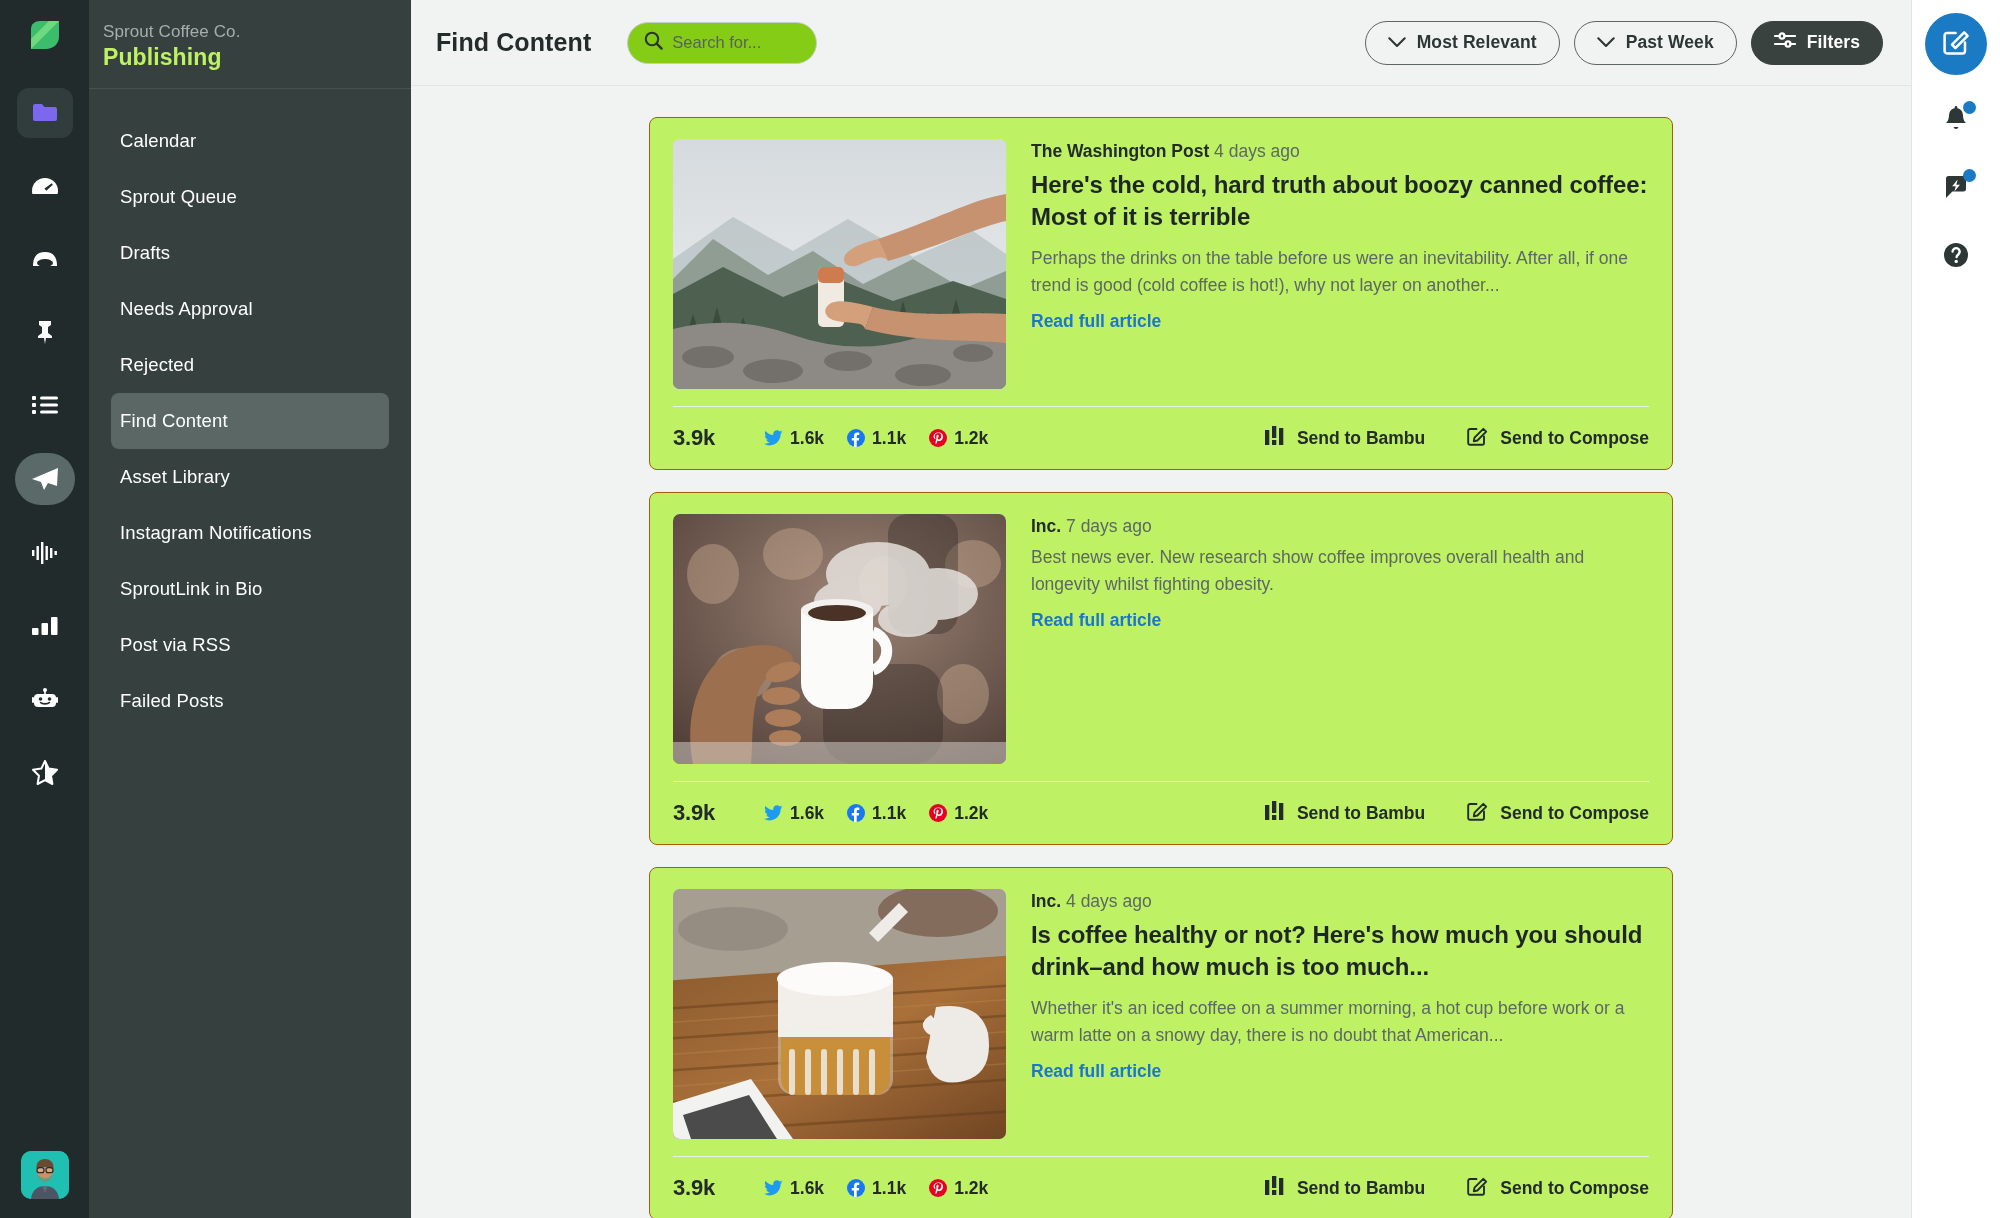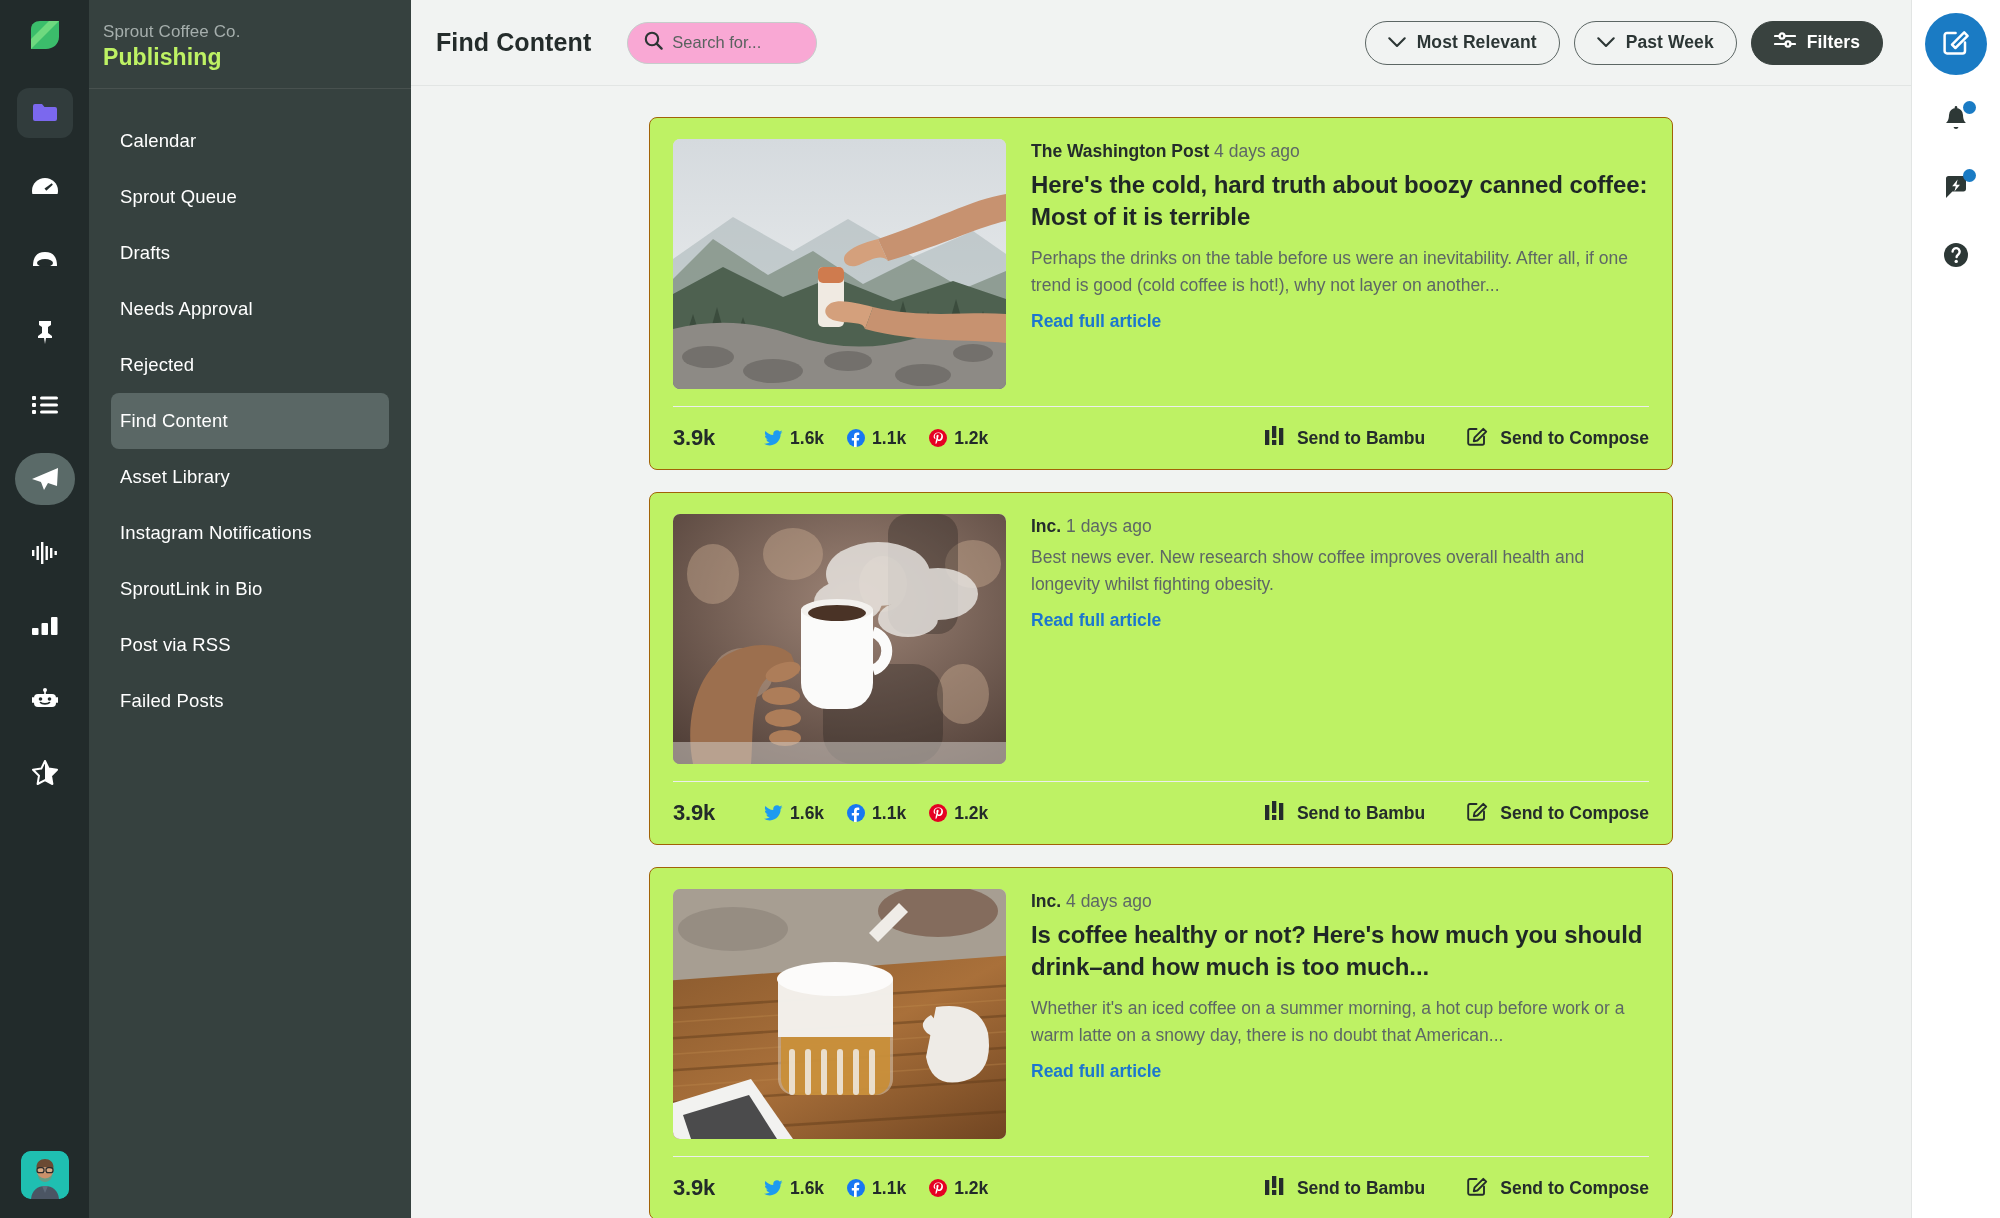--- a/index.html
+++ b/index.html
@@ -63,21 +63,21 @@
     height: 86px; flex: 0 0 86px;
     background: #f1f3f2;
     border-bottom: 1px solid #e2e5e4;
     display: flex; align-items: center;
     padding: 0 28px 0 25px;
   }
   .page-title { font-size: 25px; font-weight: bold; color: #242c2b; letter-spacing: .1px; }
   .searchbox {
     margin-left: 36px;
     width: 190px; height: 42px;
-    background: #f9a8d4; border: 1px solid #c6cccb; border-radius: 22px;
+    background: #84cc16; border: 1px solid #c6cccb; border-radius: 22px;
     display: flex; align-items: center; gap: 9px; padding: 0 16px;
   }
   .searchbox input {
     border: 0; outline: 0; background: transparent;
     font-family: inherit; font-size: 16.5px; color: #464f4e; width: 100%;
   }
   .searchbox input::placeholder { color: #59625f; }
   .topbar-right { margin-left: auto; display: flex; align-items: center; gap: 14px; }
   .pill {
     height: 44px; border: 1px solid #5c6664; border-radius: 23px;
@@ -484,21 +484,21 @@
                   <ellipse cx="108" cy="182" rx="19" ry="9"></ellipse>
                     <ellipse cx="110" cy="204" rx="18" ry="9"></ellipse>
                   <ellipse cx="112" cy="224" rx="16" ry="8"></ellipse>
                 </g>
                 <rect x="0" y="228" width="333" height="22" fill="#cfcac4" opacity=".55"></rect>
               </svg>
             </div>
             <div class="art">
               <div class="meta">
                 <b>Inc.</b>
-                <span>1 days ago</span>
+                <span>7 days ago</span>
               </div>
               <div class="summary">Best news ever. New research show coffee improves overall health and longevity whilst fighting obesity.</div>
               <a class="readlink" href="#">Read full article</a>
             </div>
           </div>
           <div class="card-foot">
             <div class="shares">3.9k</div>
             <div class="stats">
               <div class="stat">
                 <span>

